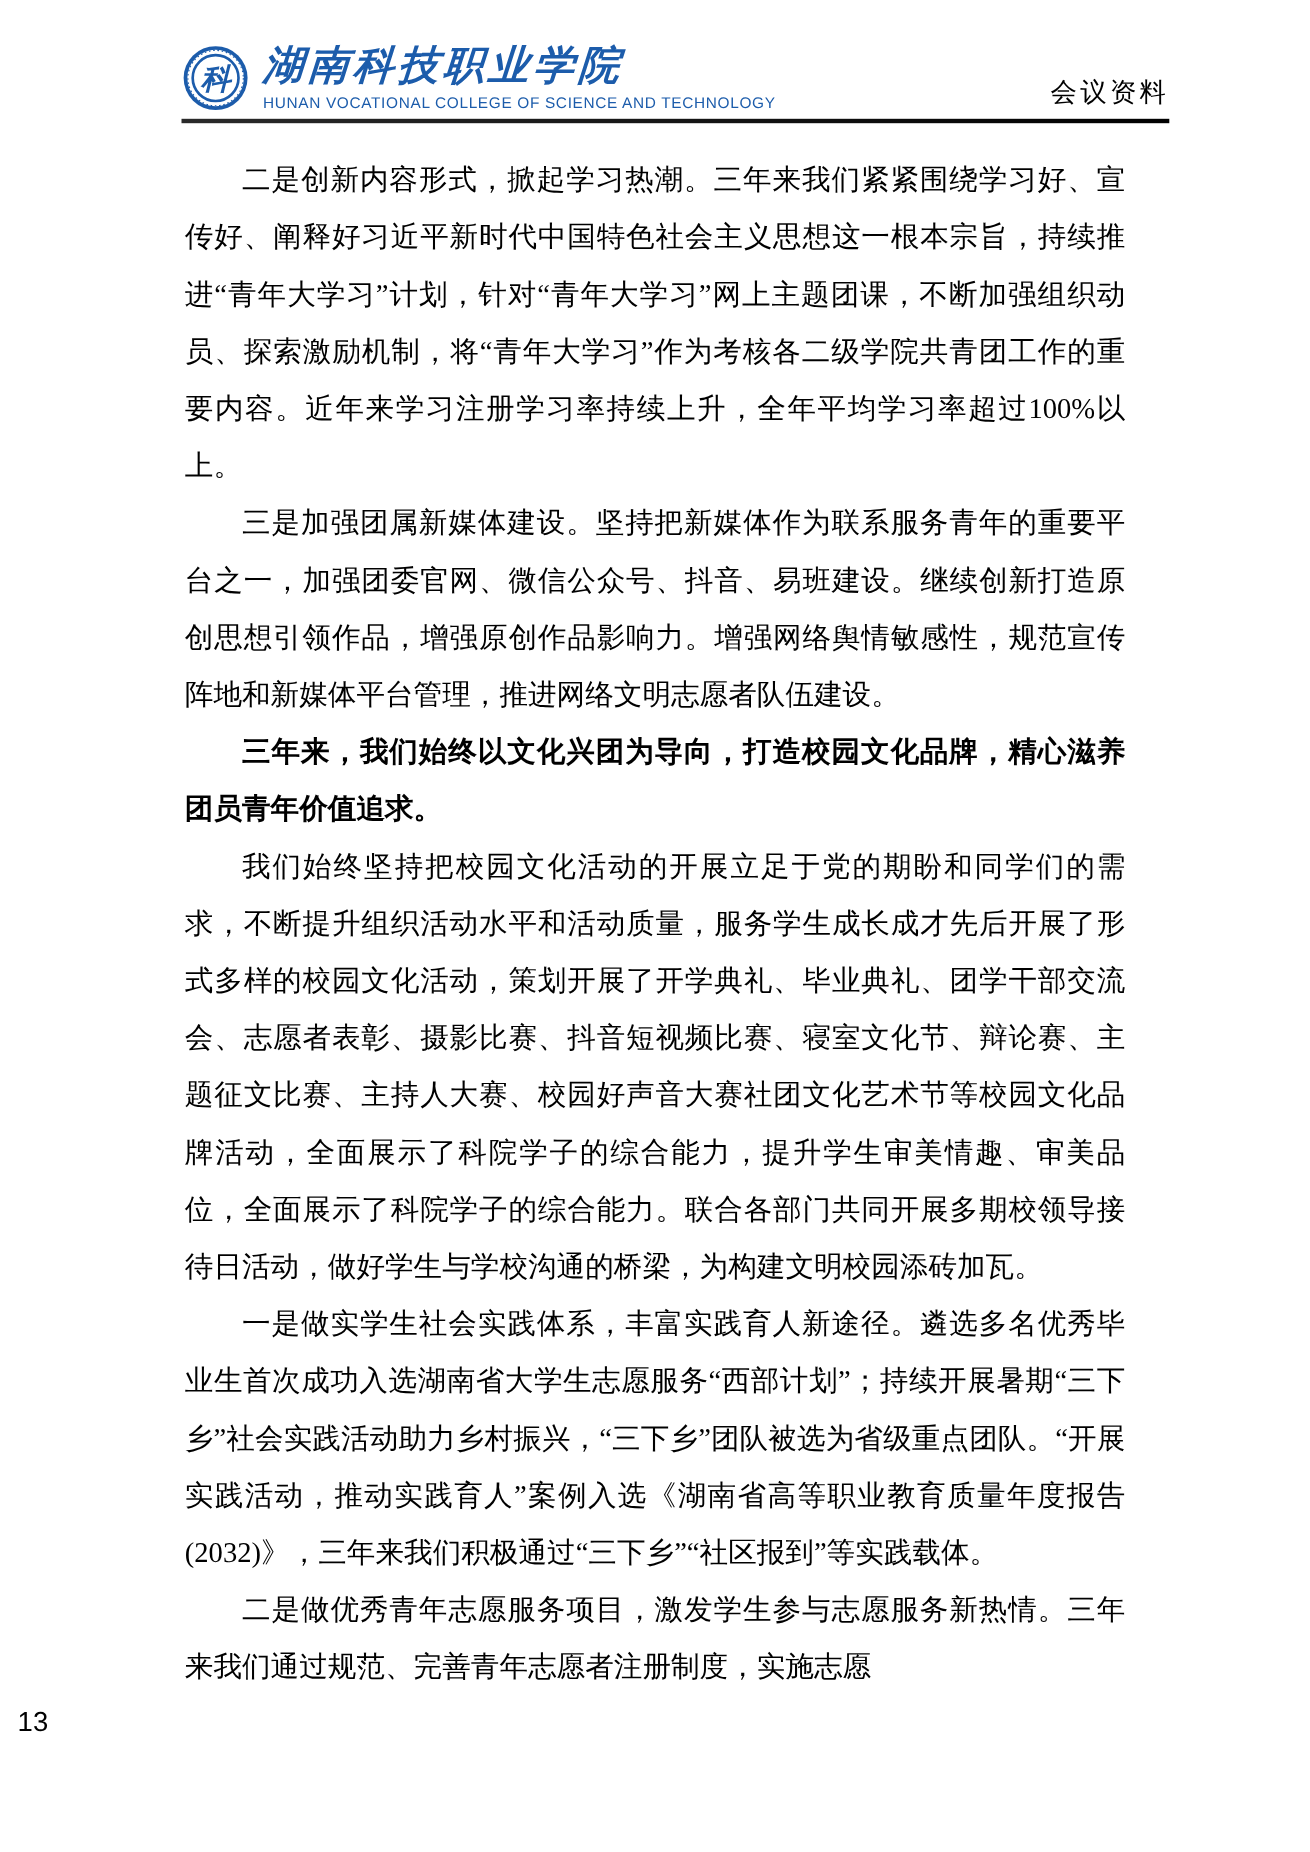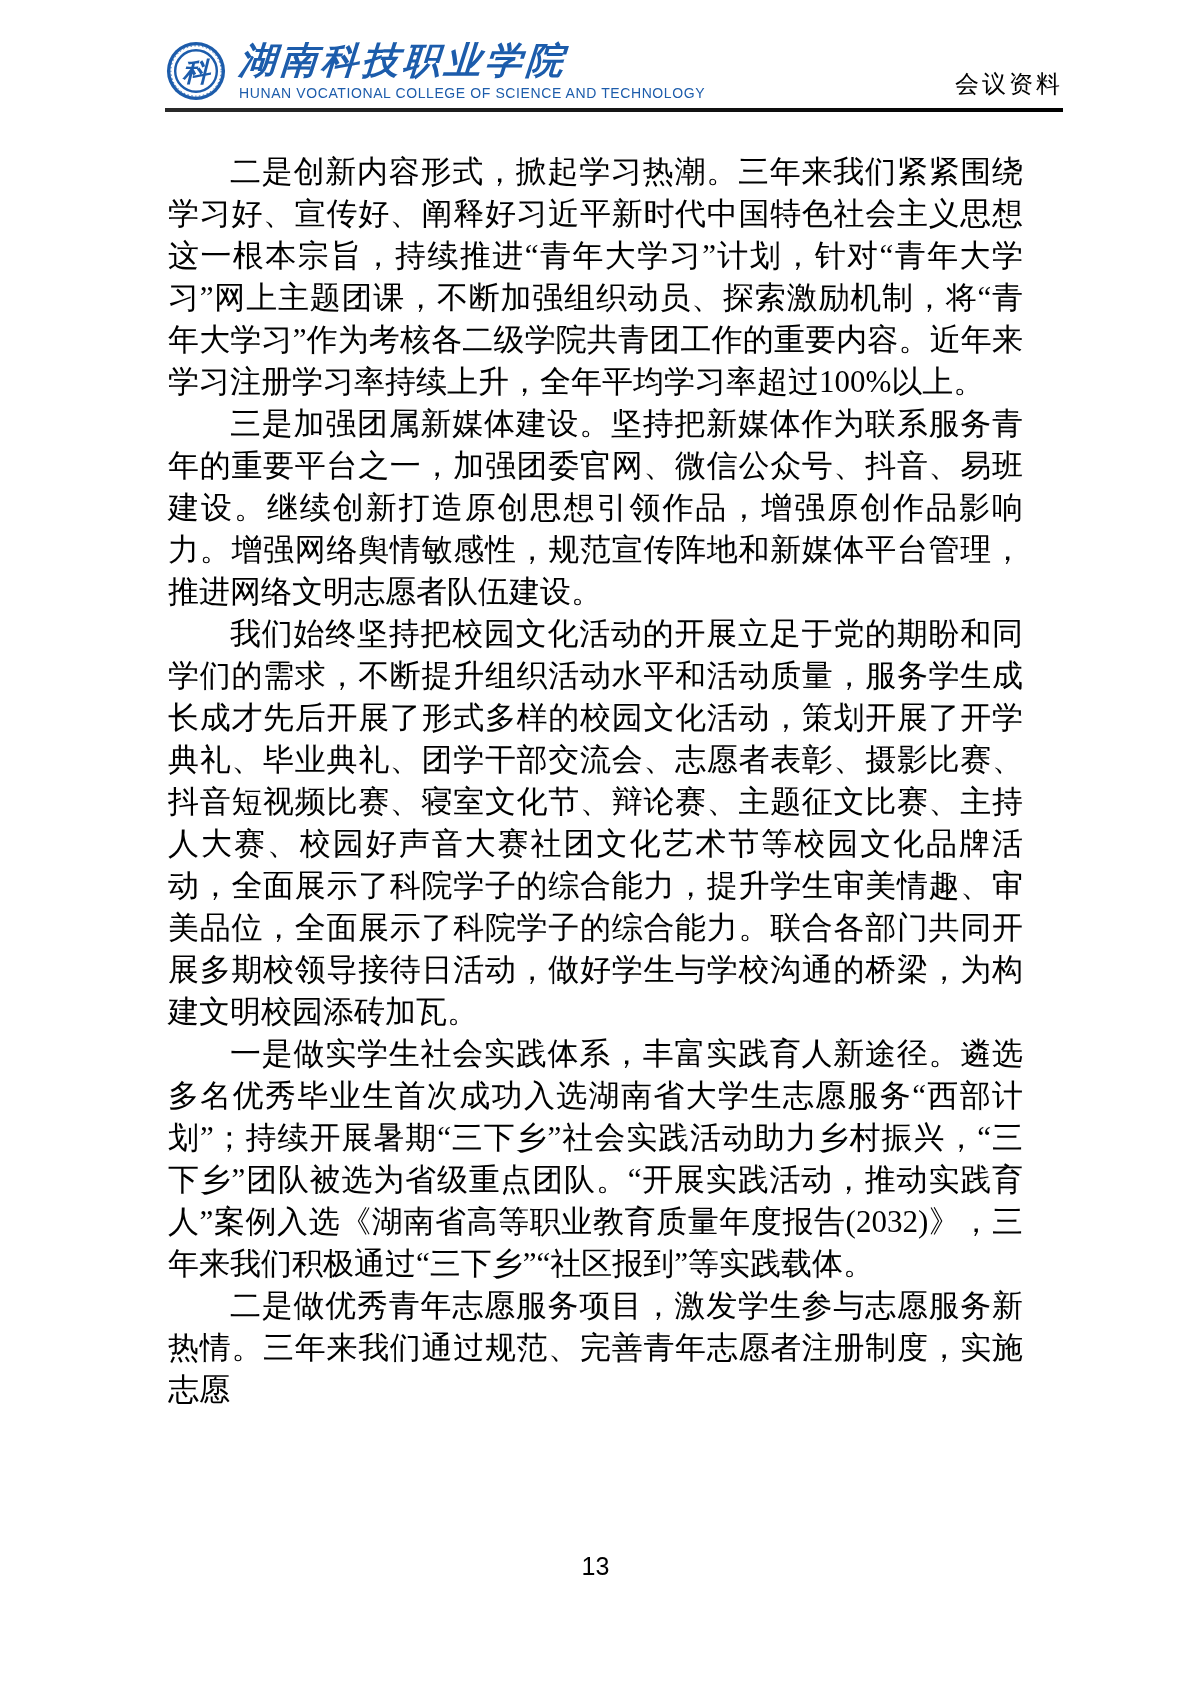--- a/index.html
+++ b/index.html
@@ -57,33 +57,33 @@
     right:128px;
     top:108px;
     height:4px;
     background:linear-gradient(to right,#2a2a2a,#000000);
   }
   
   .content{
     position:absolute;
     left:168px;
     right:168px;
-    top:151px;
-    font-size:31px;
-    line-height:42px;
+    top:138px;
+    font-size:26px;
+    line-height:52px;
     text-align:justify;
   }
   .para{margin:0;text-indent:2em;}
   .para.bold{font-weight:700;}
   
   .footer{
     position:absolute;
-    left:0;right:0;
+    left:16px;right:0;
     top:1552px;
-    text-align:center;
+    text-align:left;
     font-size:25px;
     font-family:"Liberation Sans","DejaVu Sans",sans-serif;
   }
 </style>
 </head>
 <body>
 
 <div class="page">
 
   <div class="header">
@@ -101,20 +101,21 @@
       </div>
     </div>
     <div class="corner-label">会议资料</div>
   </div>
 
   <div class="header-rule"></div>
 
   <main class="content" id="content">
       <p class="para">二是创新内容形式，掀起学习热潮。三年来我们紧紧围绕学习好、宣传好、阐释好习近平新时代中国特色社会主义思想这一根本宗旨，持续推进“青年大学习”计划，针对“青年大学习”网上主题团课，不断加强组织动员、探索激励机制，将“青年大学习”作为考核各二级学院共青团工作的重要内容。近年来学习注册学习率持续上升，全年平均学习率超过100%以上。</p>
       <p class="para">三是加强团属新媒体建设。坚持把新媒体作为联系服务青年的重要平台之一，加强团委官网、微信公众号、抖音、易班建设。继续创新打造原创思想引领作品，增强原创作品影响力。增强网络舆情敏感性，规范宣传阵地和新媒体平台管理，推进网络文明志愿者队伍建设。</p>
+      <p class="para bold">三年来，我们始终以文化兴团为导向，打造校园文化品牌，精心滋养团员青年价值追求。</p>
       <p class="para">我们始终坚持把校园文化活动的开展立足于党的期盼和同学们的需求，不断提升组织活动水平和活动质量，服务学生成长成才先后开展了形式多样的校园文化活动，策划开展了开学典礼、毕业典礼、团学干部交流会、志愿者表彰、摄影比赛、抖音短视频比赛、寝室文化节、辩论赛、主题征文比赛、主持人大赛、校园好声音大赛社团文化艺术节等校园文化品牌活动，全面展示了科院学子的综合能力，提升学生审美情趣、审美品位，全面展示了科院学子的综合能力。联合各部门共同开展多期校领导接待日活动，做好学生与学校沟通的桥梁，为构建文明校园添砖加瓦。</p>
       <p class="para">一是做实学生社会实践体系，丰富实践育人新途径。遴选多名优秀毕业生首次成功入选湖南省大学生志愿服务“西部计划”；持续开展暑期“三下乡”社会实践活动助力乡村振兴，“三下乡”团队被选为省级重点团队。“开展实践活动，推动实践育人”案例入选《湖南省高等职业教育质量年度报告(2032)》，三年来我们积极通过“三下乡”“社区报到”等实践载体。</p>
       <p class="para">二是做优秀青年志愿服务项目，激发学生参与志愿服务新热情。三年来我们通过规范、完善青年志愿者注册制度，实施志愿</p>
     </main>
 
   <div class="footer">13</div>
 
 </div>
 
 </body></html>

